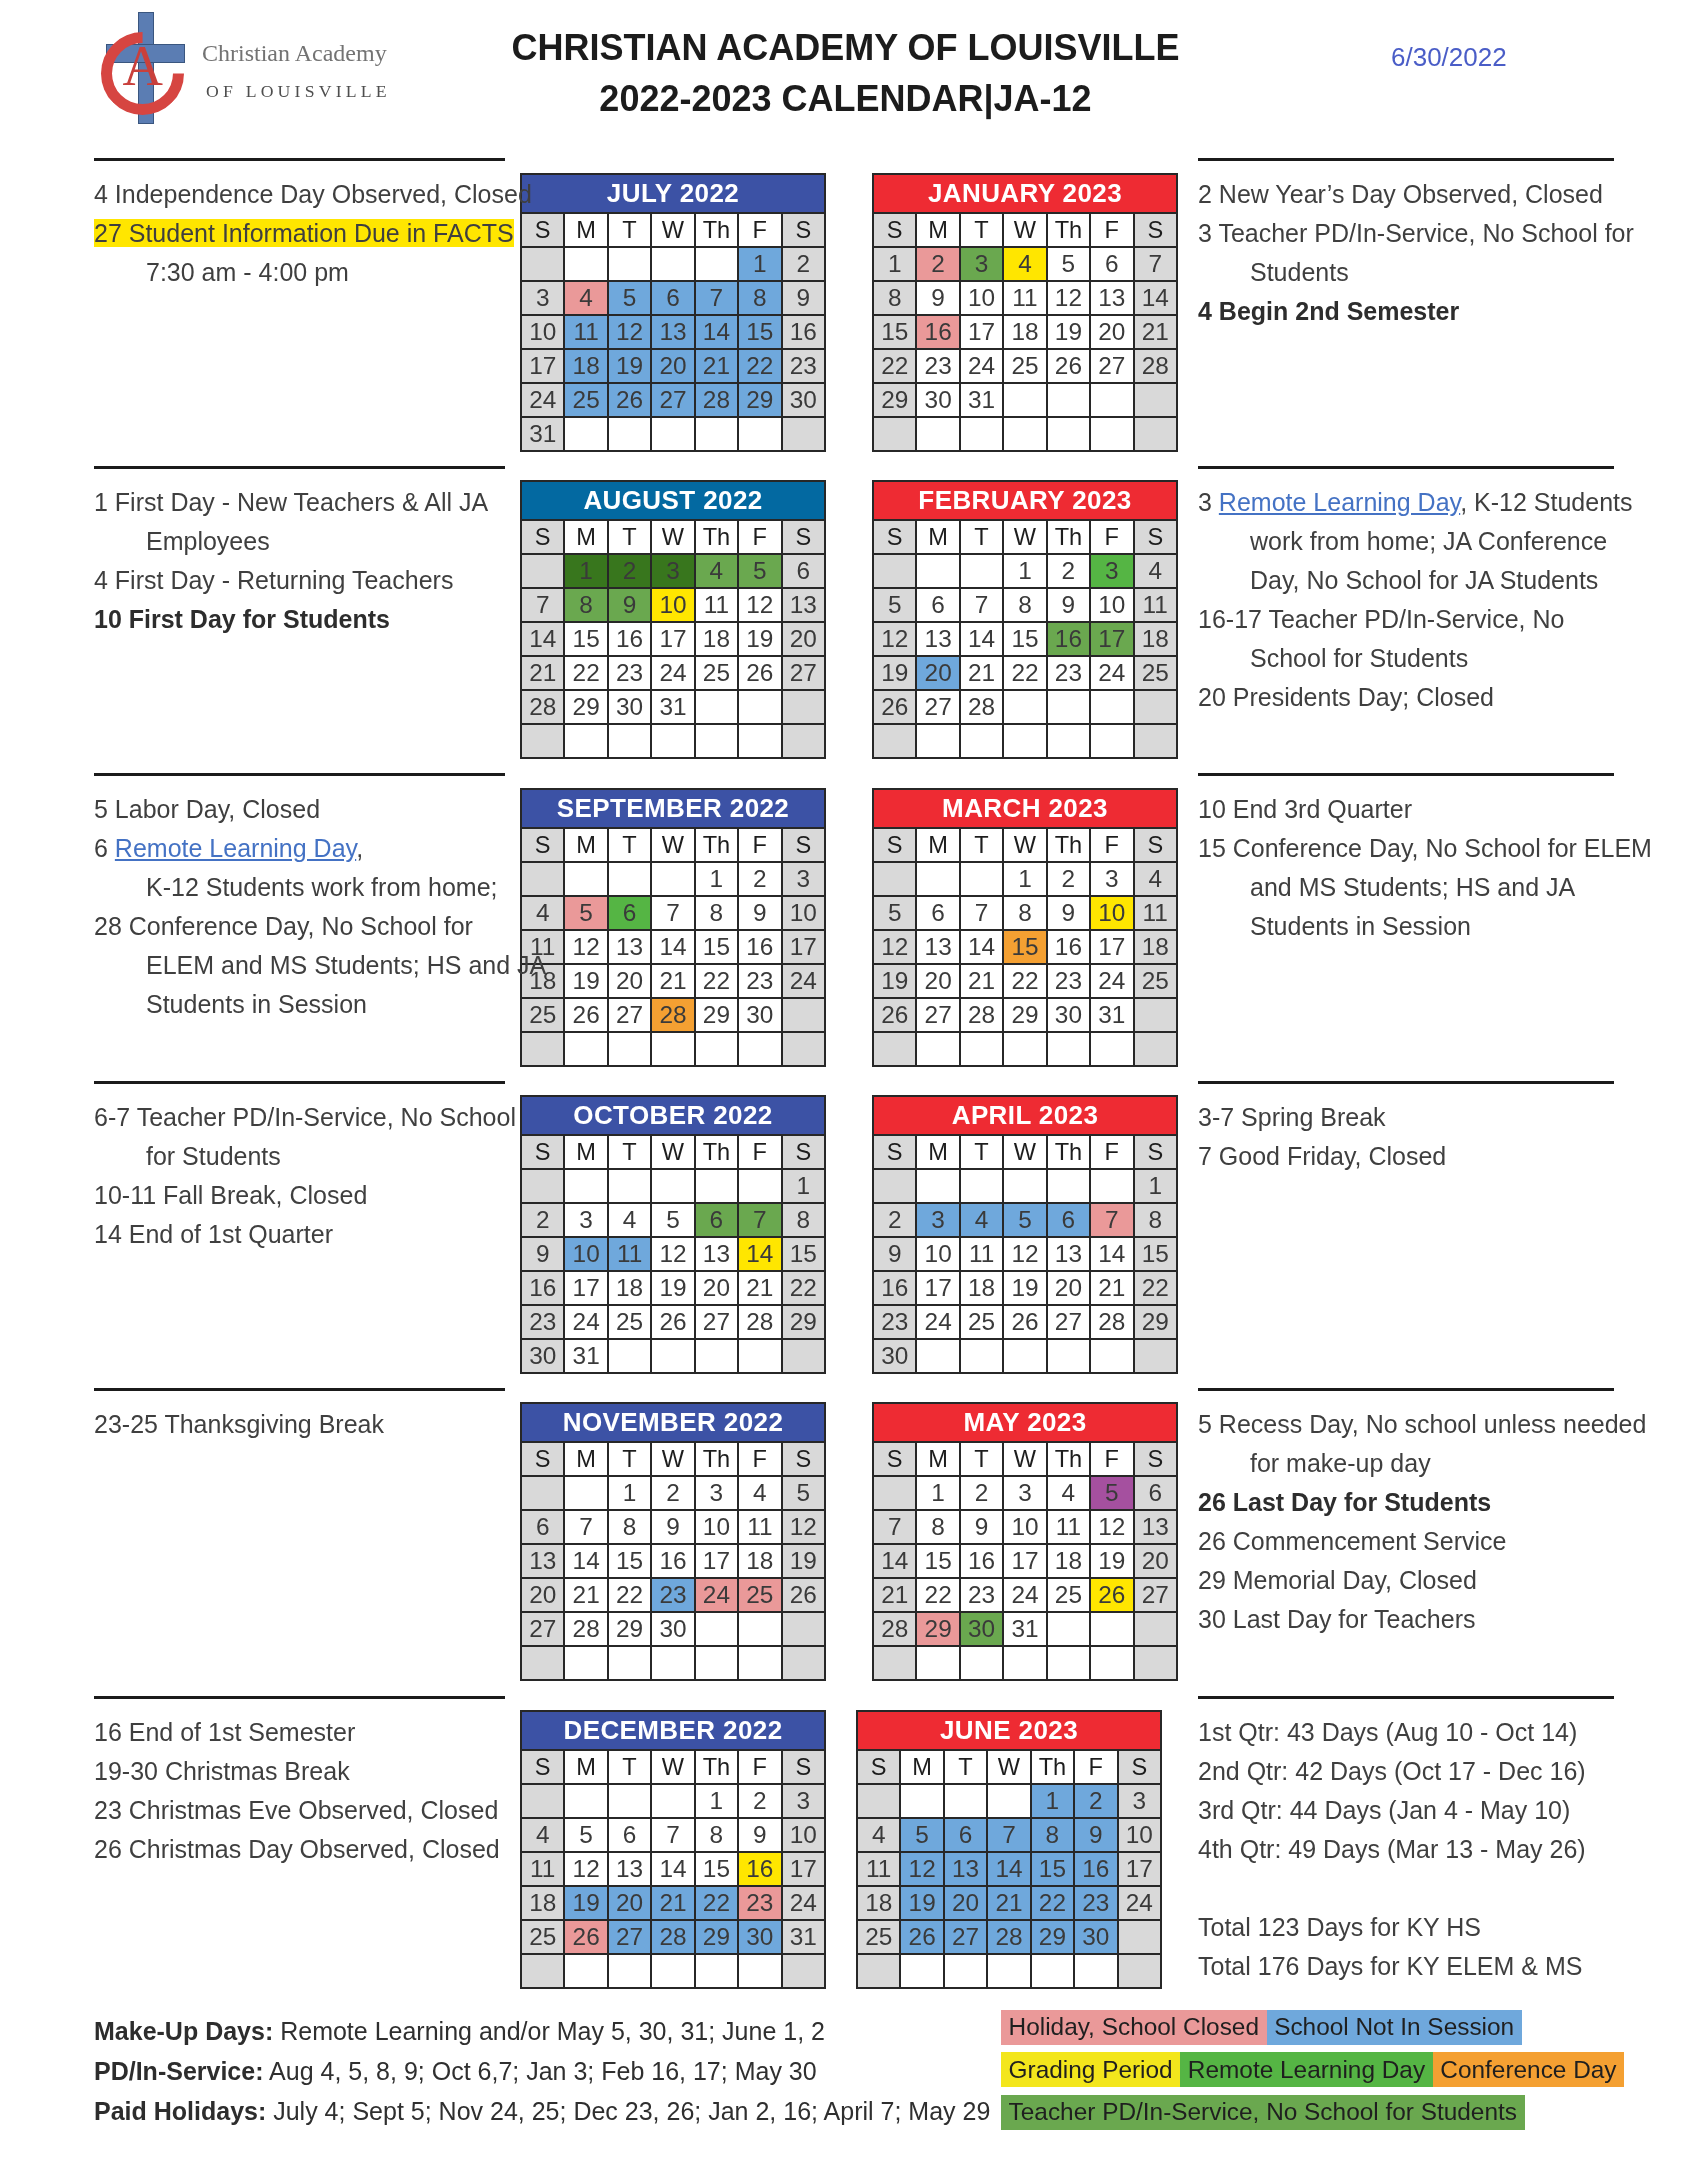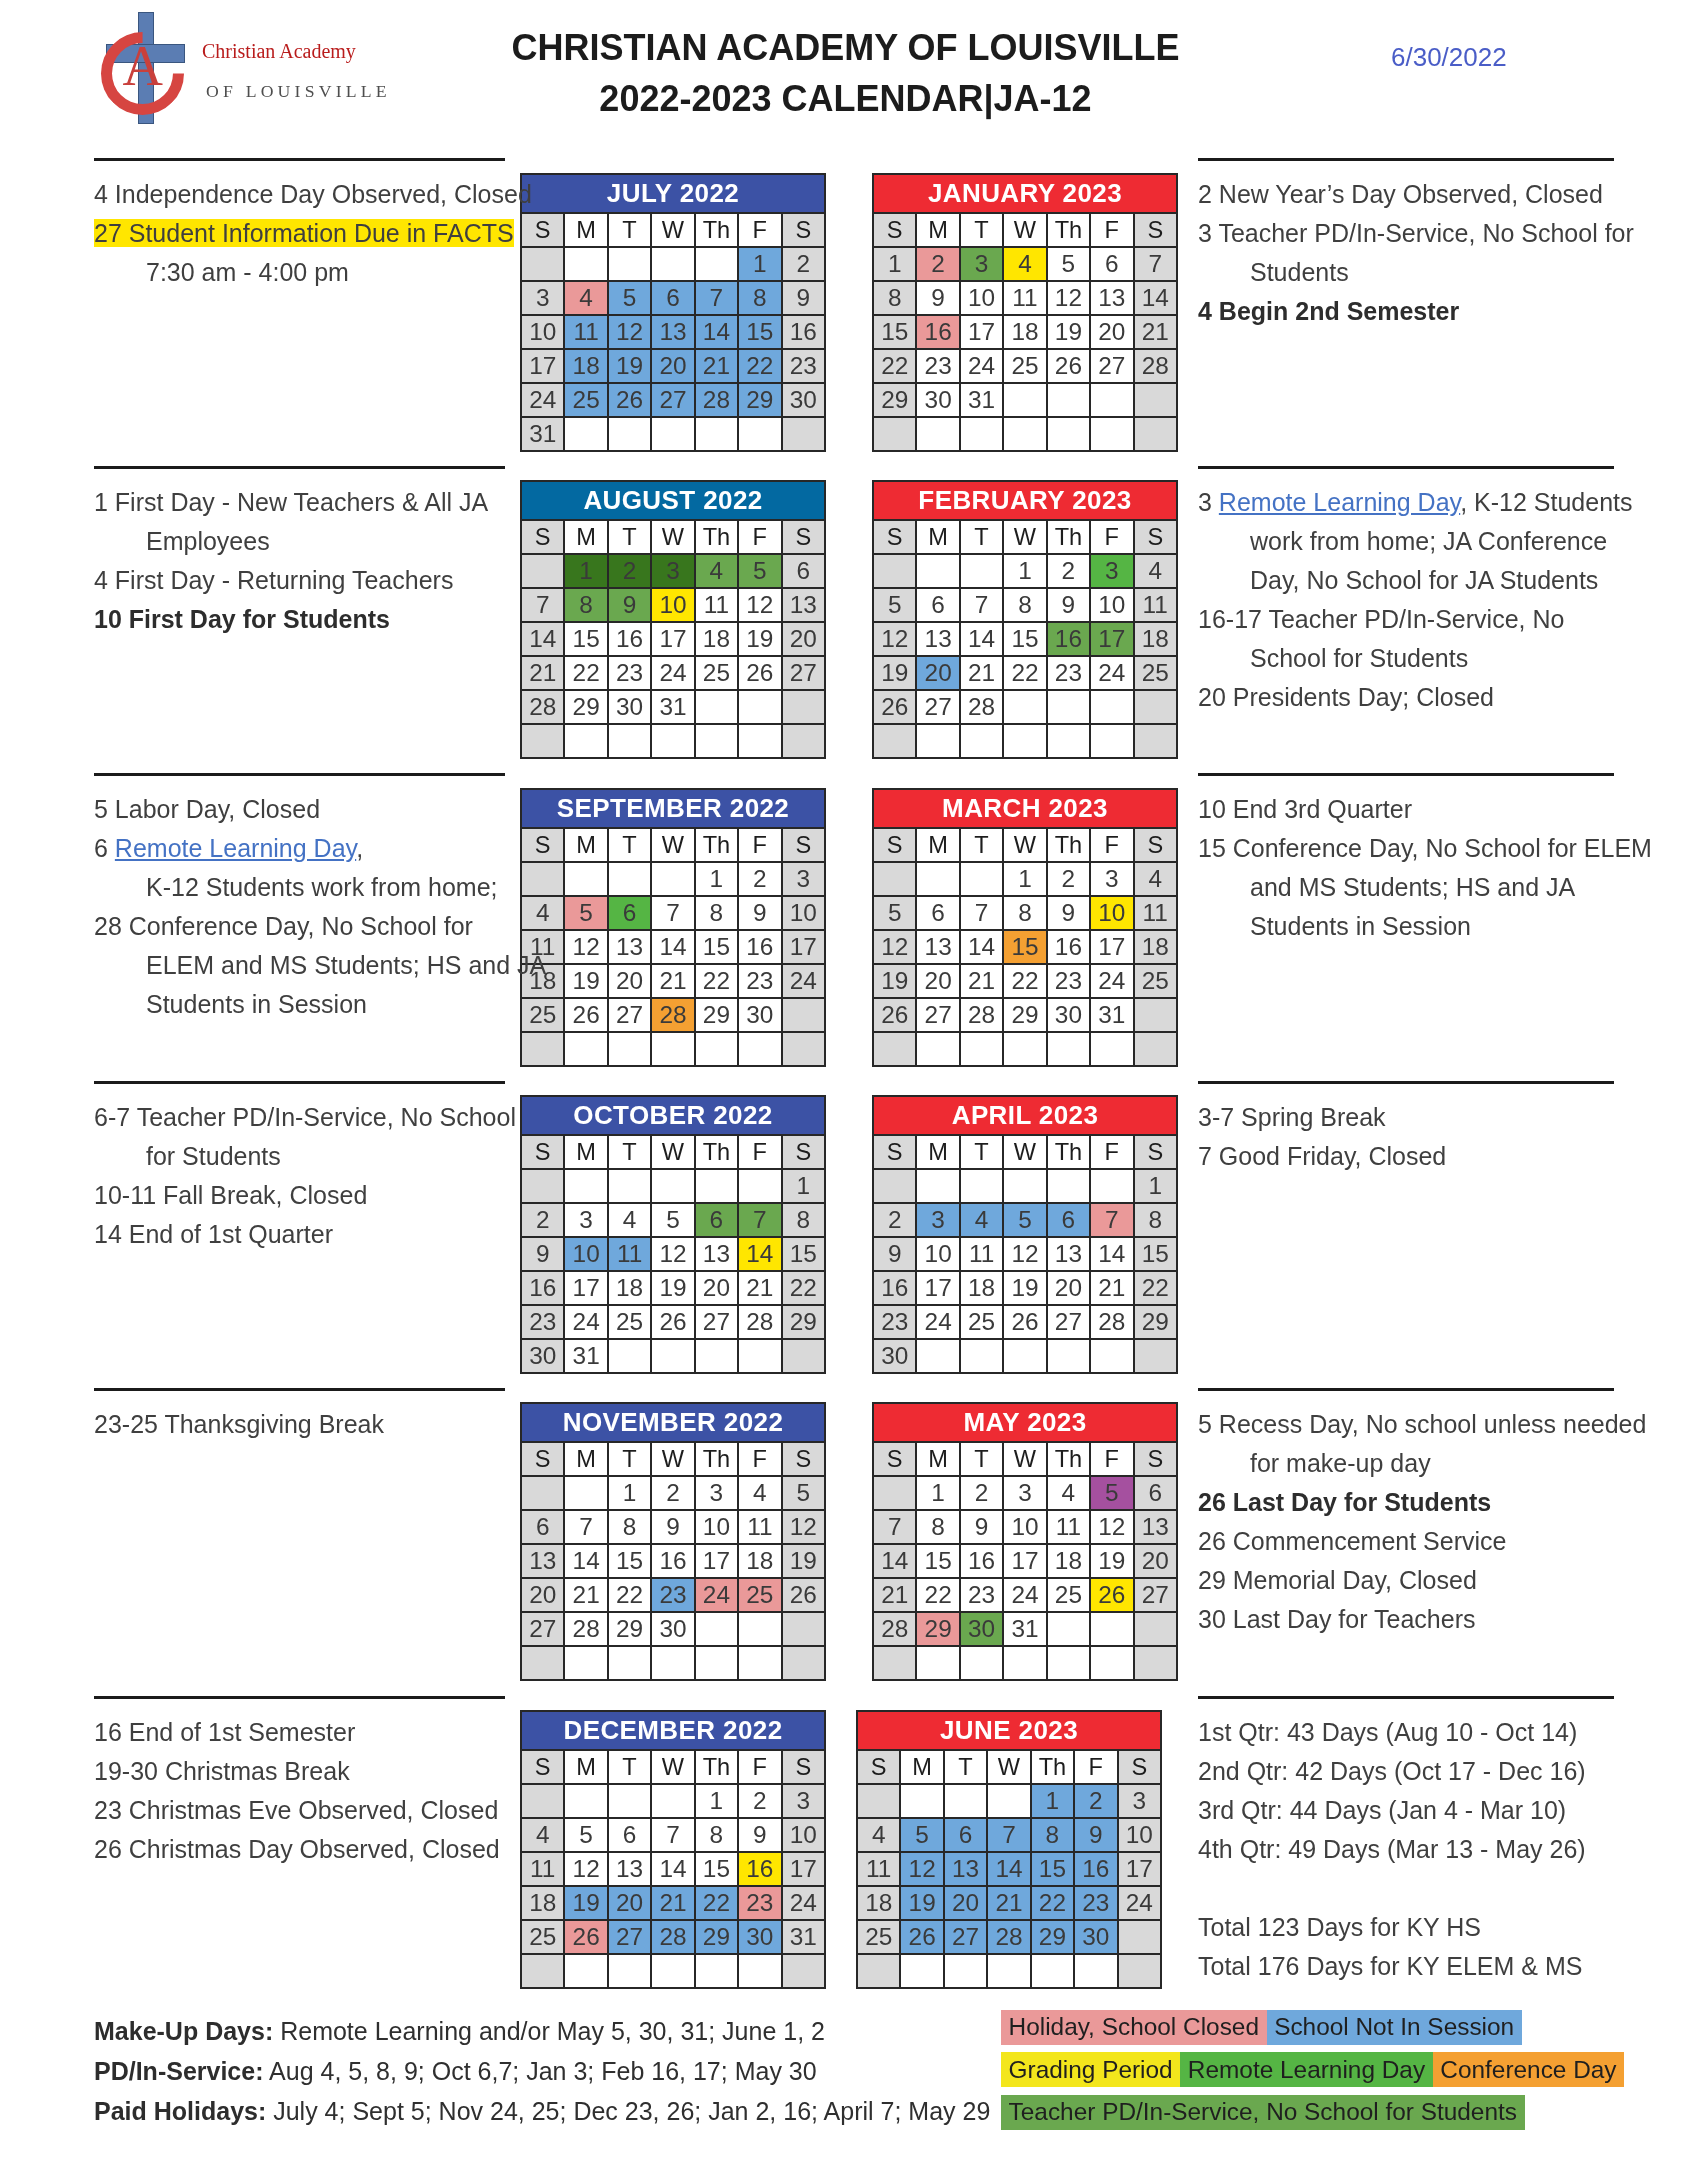--- a/index.html
+++ b/index.html
@@ -6,21 +6,21 @@
   body{width:1691px;height:2183px;position:relative;overflow:hidden;
        font-family:"Liberation Sans",sans-serif;color:#3f3f3f;}
   .abs{position:absolute;}
   
   .logo{left:99px;top:11.8px;width:93px;height:113px;}
   .cross-v{position:absolute;left:39px;top:0;width:13.5px;height:110px;background:#5b7db3;border:1.7px solid #3a567f;}
   .cross-h{position:absolute;left:6.7px;top:32px;width:77px;height:17px;background:#5b7db3;border:1.7px solid #3a567f;}
   .ring{position:absolute;left:1.7px;top:20px;width:61px;height:61px;border:11px solid #d64541;border-radius:50%;
         border-right-color:transparent;transform:rotate(-45deg);}
   .logo-a{position:absolute;left:23.6px;top:22px;font-family:"Liberation Serif",serif;font-size:56px;color:#c9403c;}
-  .logo-name{left:202px;top:40px;font-family:"Liberation Serif",serif;font-size:20px;color:#b91c1c;}
+  .logo-name{left:202px;top:40px;font-family:"Liberation Serif",serif;font-size:24px;color:#737373;}
   .logo-sub{left:206px;top:81px;font-family:"Liberation Serif",serif;font-size:17.7px;letter-spacing:4.2px;color:#4e4e4e;}
   .title-wrap{left:0;top:22px;width:1691px;text-align:center;}
   .title-line{font-size:36px;font-weight:bold;color:#1c1c1c;line-height:51px;}
   .rev-date{left:1391px;top:42px;font-size:26px;color:#4a5dc7;}
   
   table.cal{border-collapse:collapse;table-layout:fixed;width:306px;position:absolute;background:#fff;}
   table.cal td{border:2.5px solid #272727;text-align:center;font-size:24.4px;height:32px;padding:0;color:#3a3a3a;}
   table.cal td.title{height:37px;color:#fff;font-weight:bold;font-size:26px;letter-spacing:0.4px;}
   table.cal td.dow{font-size:23.6px;color:#1d1d1d;height:32px;}
   
@@ -995,21 +995,21 @@
         <div class="note-line"><span><span>26 Commencement Service</span></span></div>
         <div class="note-line"><span><span>29 Memorial Day, Closed</span></span></div>
         <div class="note-line"><span><span>30 Last Day for Teachers</span></span></div>
       </div>
     </div>
     <div class="note-sec" style="left: 1198px; top: 1696px;">
       <div class="note-rule rule-r"></div>
       <div class="note-lines">
         <div class="note-line"><span><span>1st Qtr: 43 Days (Aug 10 - Oct 14)</span></span></div>
         <div class="note-line"><span><span>2nd Qtr: 42 Days (Oct 17 - Dec 16)</span></span></div>
-        <div class="note-line"><span><span>3rd Qtr: 44 Days (Jan 4 - Mar 10)</span></span></div>
+        <div class="note-line"><span><span>3rd Qtr: 44 Days (Jan 4 - May 10)</span></span></div>
         <div class="note-line"><span><span>4th Qtr: 49 Days (Mar 13 - May 26)</span></span></div>
         <div class="note-line spacer"></div>
         <div class="note-line"><span><span>Total 123 Days for KY HS</span></span></div>
         <div class="note-line"><span><span>Total 176 Days for KY ELEM &amp; MS</span></span></div>
       </div>
     </div>
   </div>
 
 <div class="abs footer-notes" id="footer-notes">
     <div class="footer-line"><span class="seg-b">Make-Up Days:</span><span> Remote Learning and/or May 5, 30, 31; June 1, 2</span></div>

